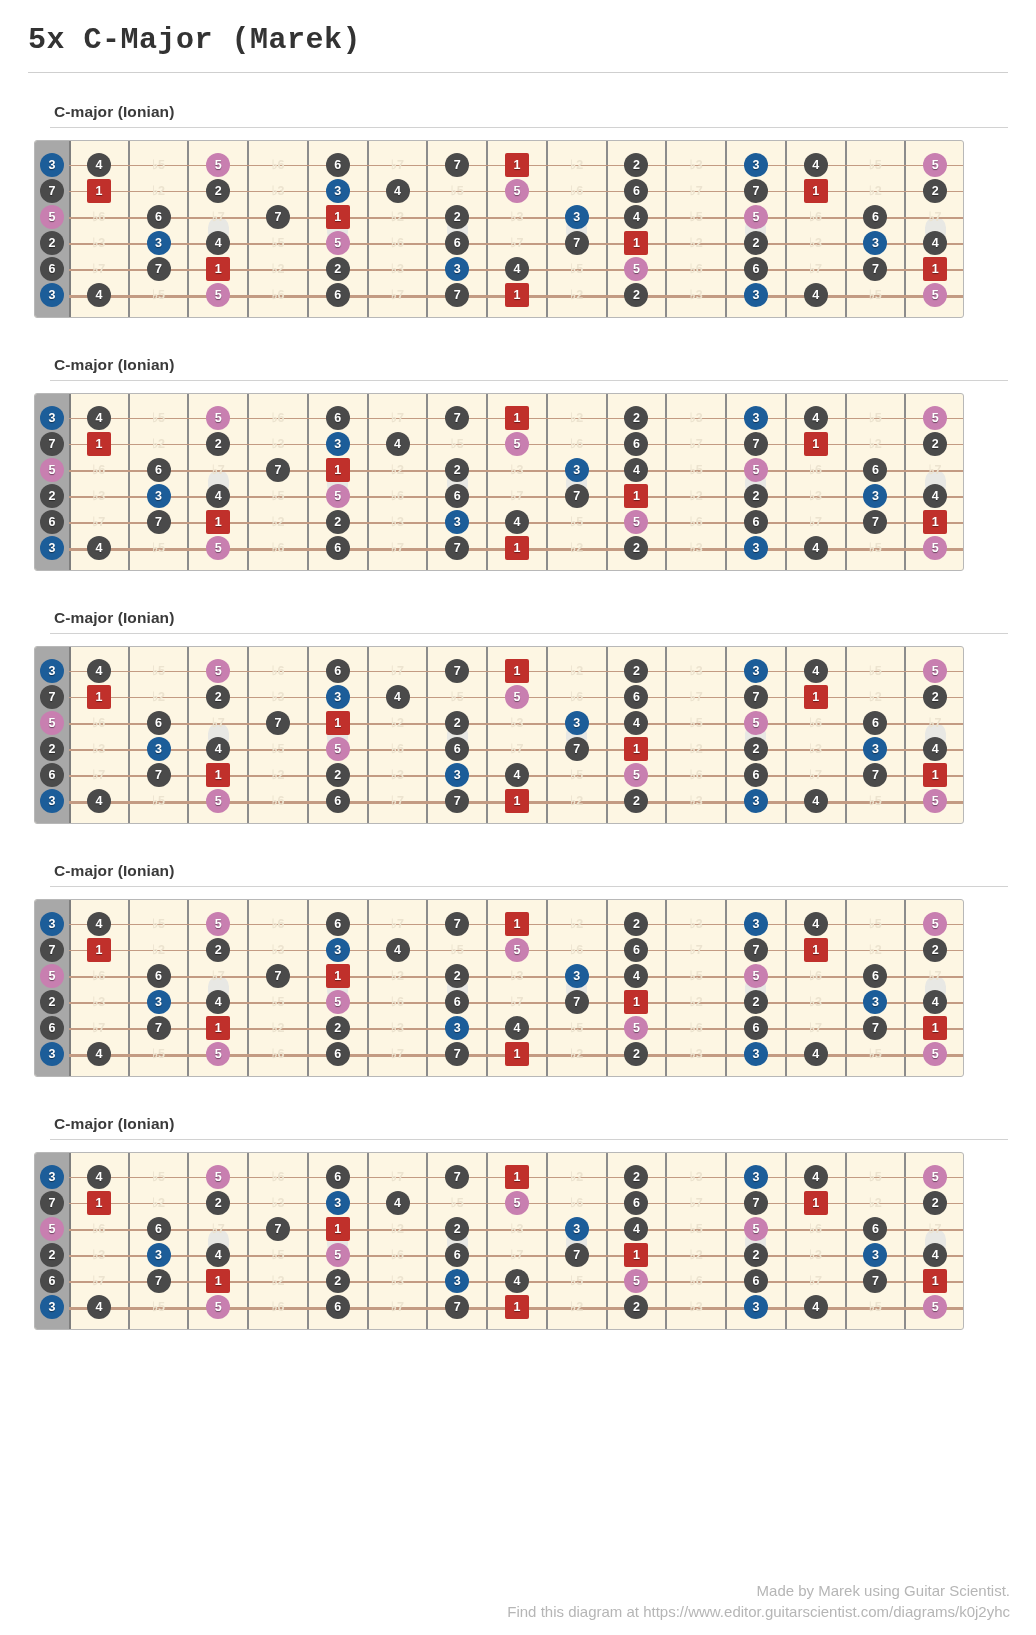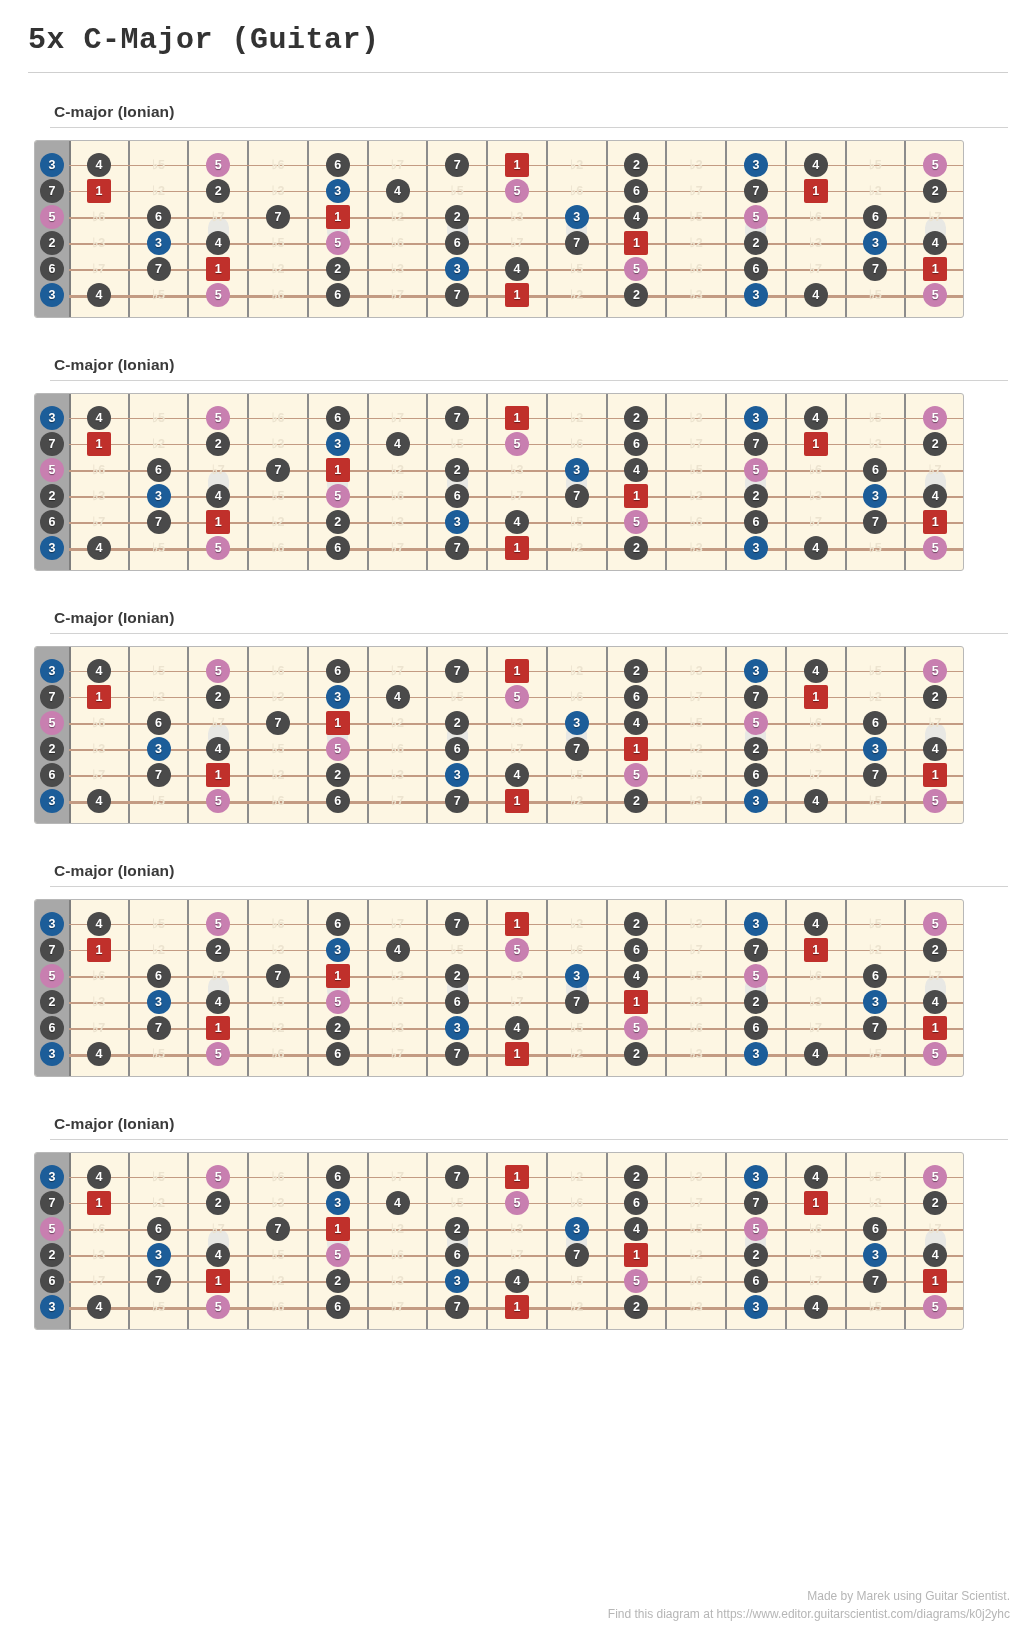--- a/index.html
+++ b/index.html
@@ -136,29 +136,29 @@
     font-size: 12.5px;
   }
 
   
   .page-footer {
     position: absolute;
     right: 26px;
     bottom: 12px;
     text-align: right;
     color: #b6b6b6;
-    font-size: 12px;
+    font-size: 15px;
     line-height: 1.45;
   }
 </style>
 </head>
 <body>
 
 <div class="page-header">
-  <h1 class="page-title">5x C-Major (Guitar)</h1>
+  <h1 class="page-title">5x C-Major (Marek)</h1>
   <hr class="page-title-rule">
 </div>
 
 <div id="diagrams-root">
     <div class="diagram" style="margin-top: 30px;">
       <div class="diagram-title">C-major (Ionian)</div>
       <hr class="diagram-rule">
       <div class="fretboard">
         <div class="nut"></div>
         <div class="fret-line" style="left: 92.7333px;"></div>

